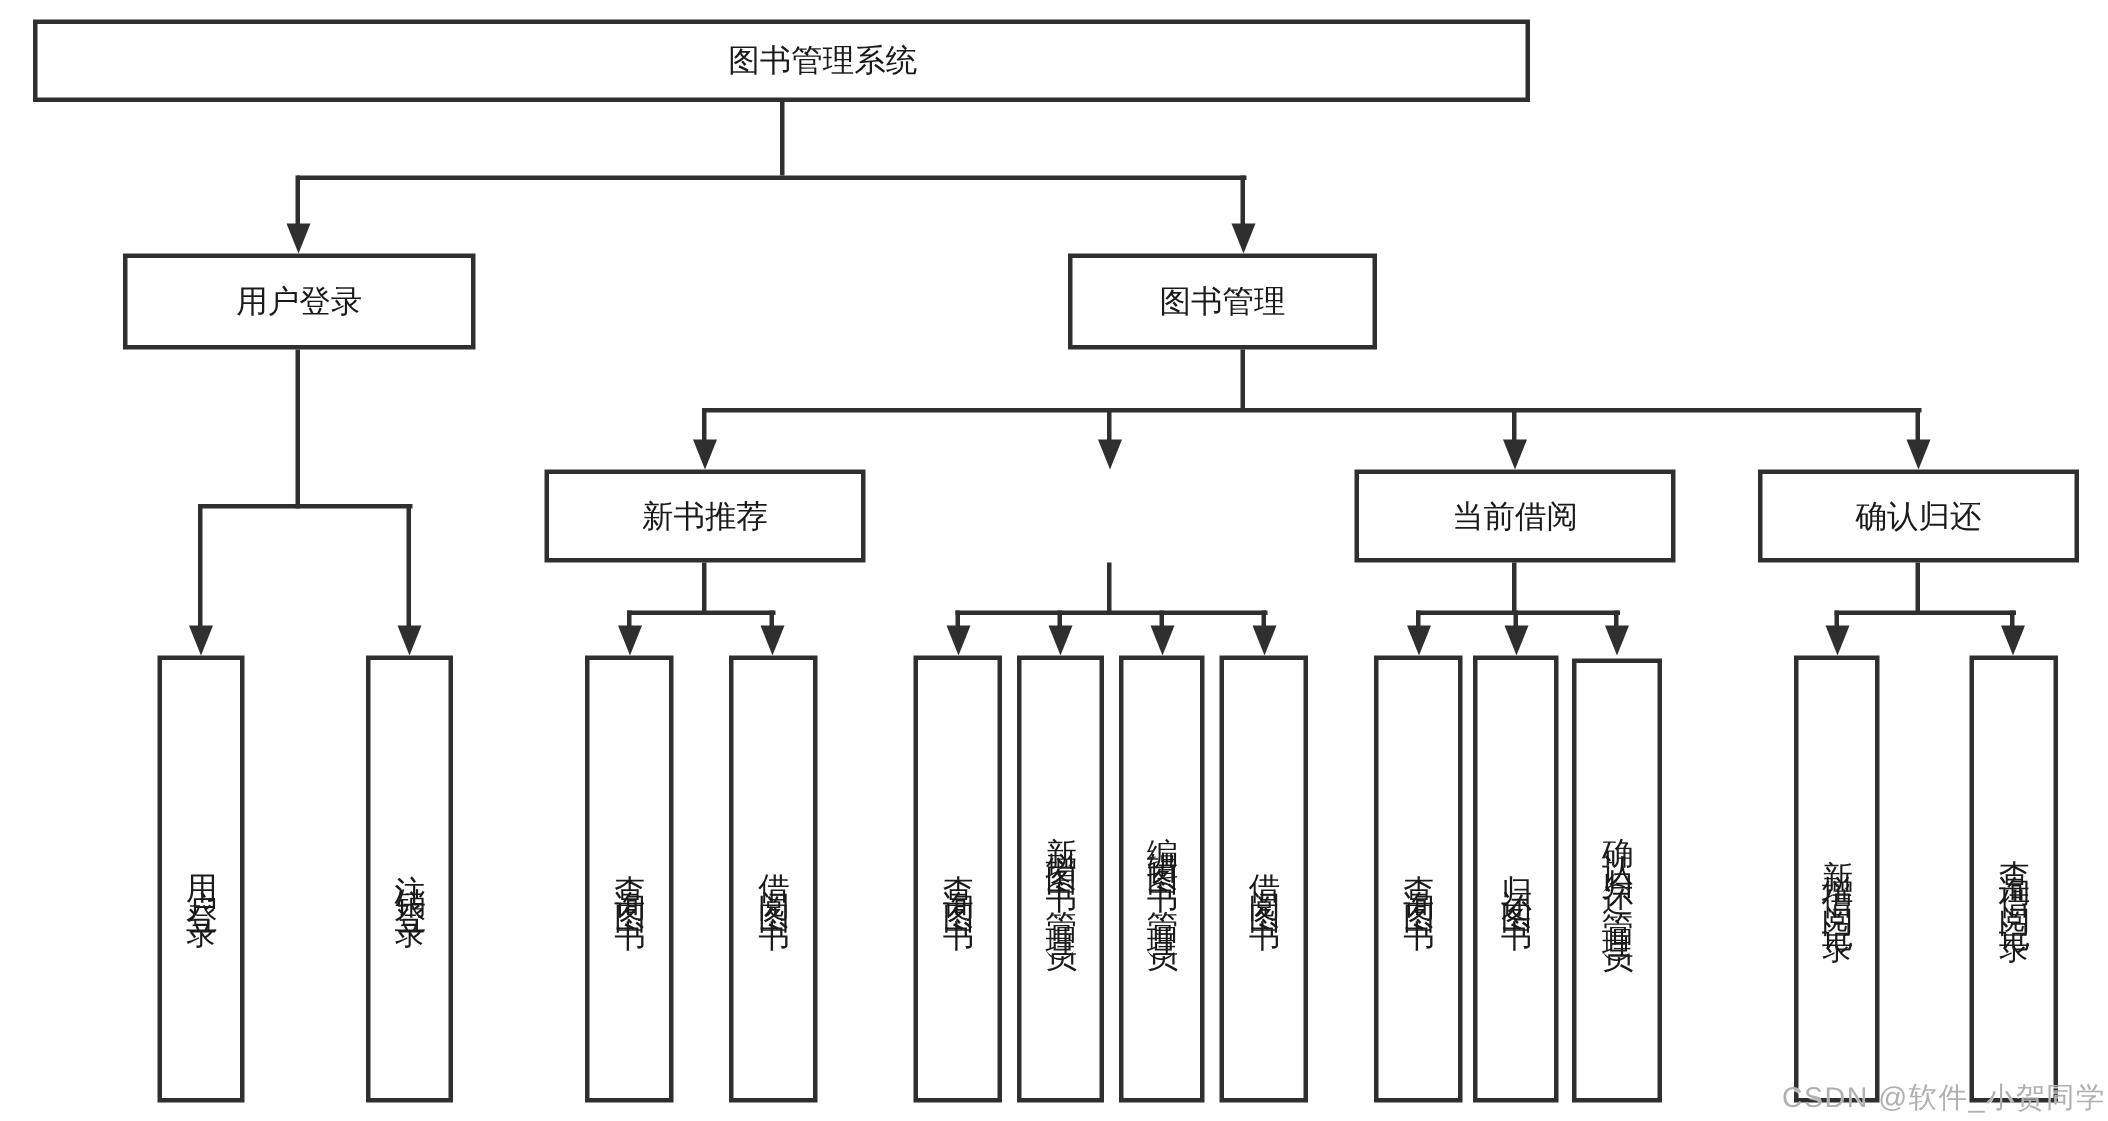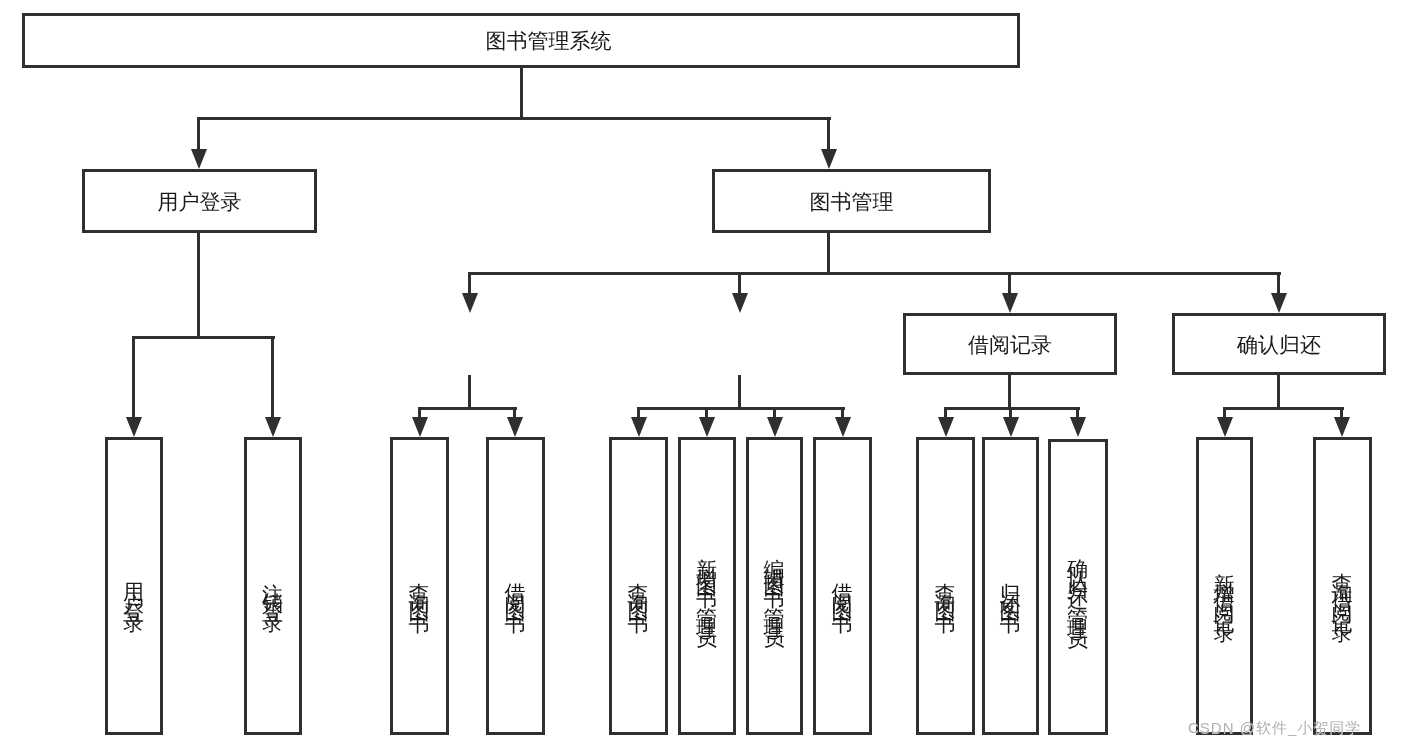--- a/index.html
+++ b/index.html
@@ -25,60 +25,61 @@
     writing-mode:vertical-rl;text-orientation:mixed;
     font-size:21px;line-height:1;letter-spacing:10px;color:var(--text);
   }
   .ln{position:absolute;background:var(--line);}
   .ah{
     position:absolute;width:0;height:0;
     border-left:8px solid transparent;border-right:8px solid transparent;
     border-top:20px solid var(--line);
   }
   .watermark{
-    position:absolute;left:1188px;top:719px;font-size:15px;letter-spacing:1px;
+    position:absolute;left:1188px;top:719px;font-size:19px;letter-spacing:1px;
     color:var(--wm);z-index:5;text-shadow:0 1px 0 rgba(255,255,255,0.7);
   }
 </style>
 </head>
 <body>
 
 <div id="stage">
 
   <div class="box" style="left:22px;top:13px;width:998px;height:55px;padding-left:55px;">图书管理系统</div>
 
   <div class="ln" style="left:520px;top:68px;width:3px;height:49px;"></div>
   <div class="ln" style="left:198px;top:117px;width:633px;height:3px;"></div>
   <div class="ln" style="left:197px;top:117px;width:3px;height:35px;"></div>
   <div class="ah" style="left:191px;top:149px;"></div>
   <div class="ln" style="left:827px;top:117px;width:3px;height:35px;"></div>
   <div class="ah" style="left:821px;top:149px;"></div>
 
   <div class="box" style="left:82px;top:169px;width:235px;height:64px;">用户登录</div>
-  <div class="box" style="left:712px;top:169px;width:279px;height:64px;">图书管理</div>
+  <div class="box" style="left:712px;top:169px;width:206px;height:64px;">图书管理</div>
 
   <div class="ln" style="left:197px;top:233px;width:3px;height:106px;"></div>
   <div class="ln" style="left:132px;top:336px;width:143px;height:3px;"></div>
   <div class="ln" style="left:132px;top:336px;width:3px;height:83px;"></div>
   <div class="ah" style="left:126px;top:417px;"></div>
   <div class="ln" style="left:271px;top:336px;width:3px;height:83px;"></div>
   <div class="ah" style="left:265px;top:417px;"></div>
 
   <div class="ln" style="left:827px;top:233px;width:3px;height:39px;"></div>
   <div class="ln" style="left:468px;top:272px;width:813px;height:3px;"></div>
   <div class="ln" style="left:468px;top:272px;width:3px;height:23px;"></div>
   <div class="ah" style="left:462px;top:293px;"></div>
   <div class="ln" style="left:738px;top:272px;width:3px;height:23px;"></div>
   <div class="ah" style="left:732px;top:293px;"></div>
   <div class="ln" style="left:1008px;top:272px;width:3px;height:23px;"></div>
   <div class="ah" style="left:1002px;top:293px;"></div>
   <div class="ln" style="left:1277px;top:272px;width:3px;height:23px;"></div>
   <div class="ah" style="left:1271px;top:293px;"></div>
 
-  <div class="box" style="left:903px;top:313px;width:214px;height:62px;">借阅记录</div>
+  <div class="box" style="left:363px;top:313px;width:214px;height:62px;">新书推荐</div>
+  <div class="box" style="left:903px;top:313px;width:214px;height:62px;">当前借阅</div>
   <div class="box" style="left:1172px;top:313px;width:214px;height:62px;">确认归还</div>
 
   <div class="ln" style="left:468px;top:375px;width:3px;height:35px;"></div>
   <div class="ln" style="left:418px;top:407px;width:99px;height:3px;"></div>
   <div class="ln" style="left:418px;top:407px;width:3px;height:12px;"></div>
   <div class="ah" style="left:412px;top:417px;"></div>
   <div class="ln" style="left:513px;top:407px;width:3px;height:12px;"></div>
   <div class="ah" style="left:507px;top:417px;"></div>
 
   <div class="ln" style="left:738px;top:375px;width:3px;height:35px;"></div>

